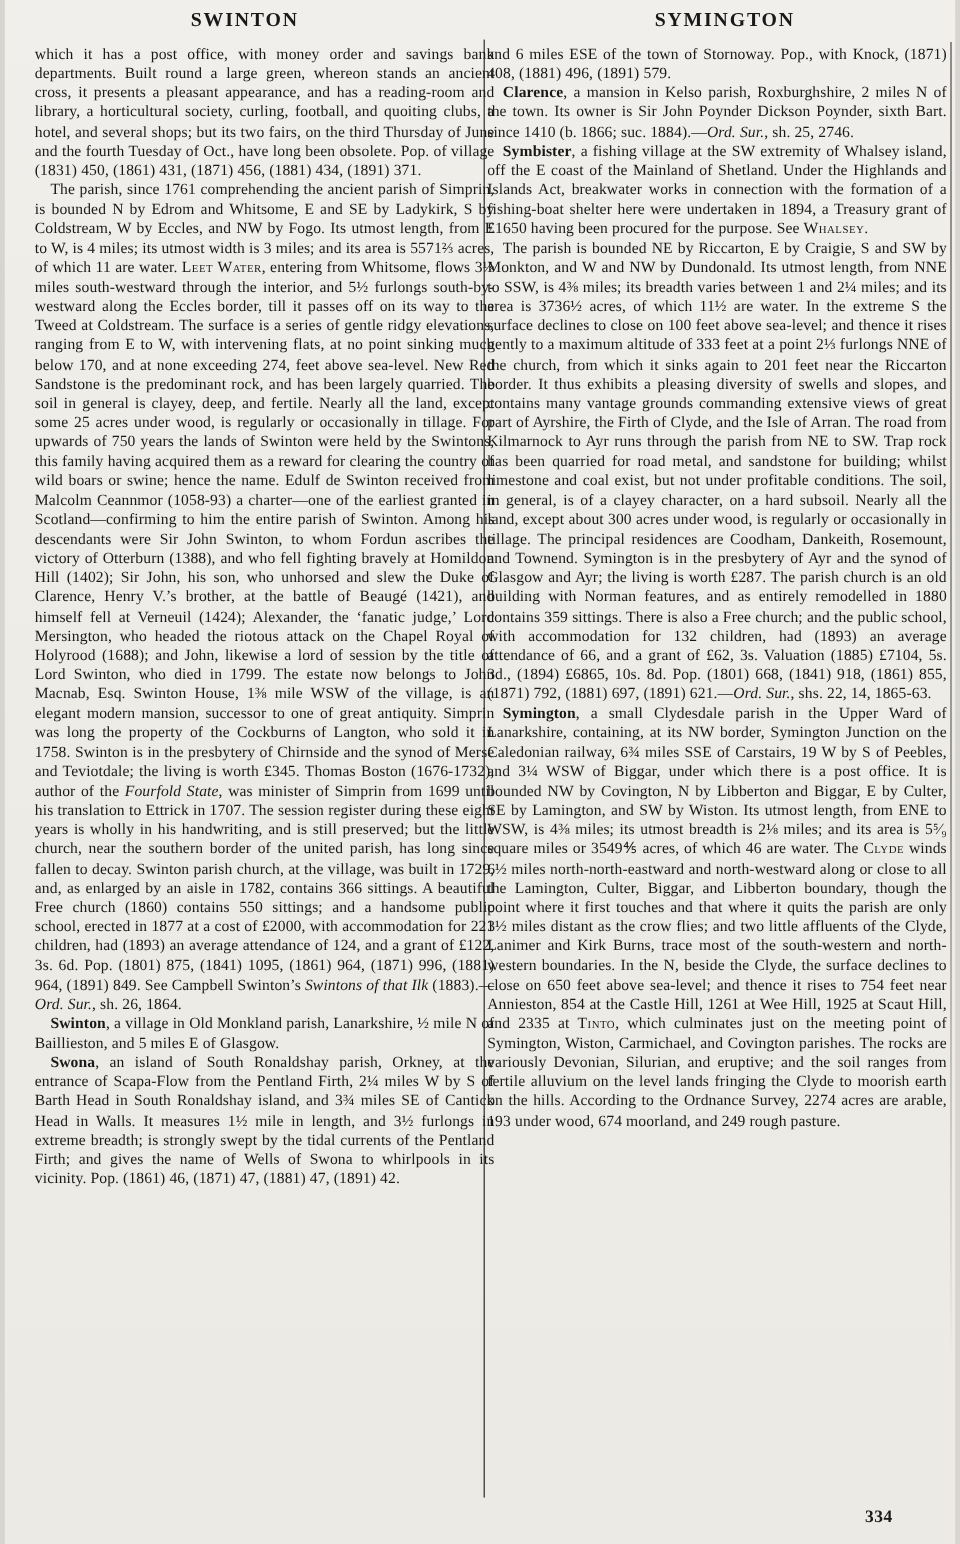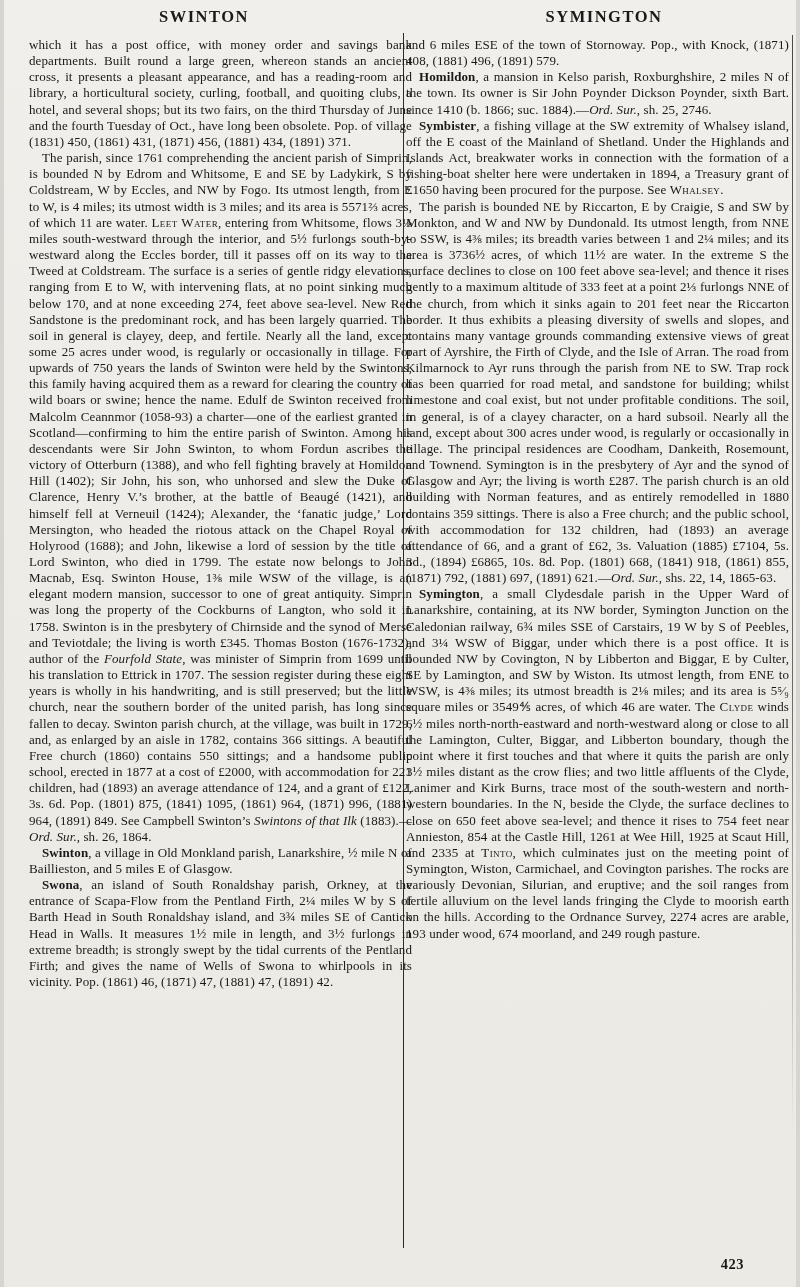--- a/index.html
+++ b/index.html
@@ -97,21 +97,21 @@
 
   <div class="column left">
       <p class="para"><span class="seg-plain">which it has a post office, with money order and savings bank departments.  Built round a large green, whereon stands an ancient cross, it presents a pleasant appearance, and has a reading-room and library, a horticultural society, curling, football, and quoiting clubs, a hotel, and several shops; but its two fairs, on the third Thursday of June and the fourth Tuesday of Oct., have long been obsolete.  Pop. of village (1831) 450, (1861) 431, (1871) 456, (1881) 434, (1891) 371.</span></p>
       <p class="para indent"><span class="seg-plain">The parish, since 1761 comprehending the ancient parish of Simprin, is bounded N by Edrom and Whitsome, E and SE by Ladykirk, S by Coldstream, W by Eccles, and NW by Fogo.  Its utmost length, from E to W, is 4 miles; its utmost width is 3 miles; and its area is 5571⅔ acres, of which 11 are water.  </span><span class="seg-smallcaps">Leet Water</span><span class="seg-plain">, entering from Whitsome, flows 3⅛ miles south-westward through the interior, and 5½ furlongs south-by-westward along the Eccles border, till it passes off on its way to the Tweed at Coldstream.  The surface is a series of gentle ridgy elevations, ranging from E to W, with intervening flats, at no point sinking much below 170, and at none exceeding 274, feet above sea-level.  New Red Sandstone is the predominant rock, and has been largely quarried.  The soil in general is clayey, deep, and fertile.  Nearly all the land, except some 25 acres under wood, is regularly or occasionally in tillage.  For upwards of 750 years the lands of Swinton were held by the Swintons, this family having acquired them as a reward for clearing the country of wild boars or swine; hence the name.  Edulf de Swinton received from Malcolm Ceannmor (1058-93) a charter—one of the earliest granted in Scotland—confirming to him the entire parish of Swinton.  Among his descendants were Sir John Swinton, to whom Fordun ascribes the victory of Otterburn (1388), and who fell fighting bravely at Homildon Hill (1402); Sir John, his son, who unhorsed and slew the Duke of Clarence, Henry V.’s brother, at the battle of Beaugé (1421), and himself fell at Verneuil (1424); Alexander, the ‘fanatic judge,’ Lord Mersington, who headed the riotous attack on the Chapel Royal of Holyrood (1688); and John, likewise a lord of session by the title of Lord Swinton, who died in 1799.  The estate now belongs to John Macnab, Esq.  Swinton House, 1⅜ mile WSW of the village, is an elegant modern mansion, successor to one of great antiquity.  Simprin was long the property of the Cockburns of Langton, who sold it in 1758.  Swinton is in the presbytery of Chirnside and the synod of Merse and Teviotdale; the living is worth £345.  Thomas Boston (1676-1732), author of the </span><span class="seg-italic">Fourfold State</span><span class="seg-plain">, was minister of Simprin from 1699 until his translation to Ettrick in 1707.  The session register during these eight years is wholly in his handwriting, and is still preserved; but the little church, near the southern border of the united parish, has long since fallen to decay.  Swinton parish church, at the village, was built in 1729, and, as enlarged by an aisle in 1782, contains 366 sittings.  A beautiful Free church (1860) contains 550 sittings; and a handsome public school, erected in 1877 at a cost of £2000, with accommodation for 221 children, had (1893) an average attendance of 124, and a grant of £122, 3s. 6d.  Pop. (1801) 875, (1841) 1095, (1861) 964, (1871) 996, (1881) 964, (1891) 849.  See Campbell Swinton’s </span><span class="seg-italic">Swintons of that Ilk</span><span class="seg-plain"> (1883).—</span><span class="seg-italic">Ord. Sur.</span><span class="seg-plain">, sh. 26, 1864.</span></p>
       <p class="para indent"><span class="seg-bold">Swinton</span><span class="seg-plain">, a village in Old Monkland parish, Lanarkshire, ½ mile N of Baillieston, and 5 miles E of Glasgow.</span></p>
       <p class="para indent"><span class="seg-bold">Swona</span><span class="seg-plain">, an island of South Ronaldshay parish, Orkney, at the entrance of Scapa-Flow from the Pentland Firth, 2¼ miles W by S of Barth Head in South Ronaldshay island, and 3¾ miles SE of Cantick Head in Walls.  It measures 1½ mile in length, and 3½ furlongs in extreme breadth; is strongly swept by the tidal currents of the Pentland Firth; and gives the name of Wells of Swona to whirlpools in its vicinity.  Pop. (1861) 46, (1871) 47, (1881) 47, (1891) 42.</span></p>
     </div>
 
   <div class="column right">
       <p class="para"><span class="seg-plain">and 6 miles ESE of the town of Stornoway.  Pop., with Knock, (1871) 408, (1881) 496, (1891) 579.</span></p>
-      <p class="para indent"><span class="seg-bold">Homildon</span><span class="seg-plain">, a mansion in Kelso parish, Roxburghshire, 2 miles N of the town.  Its owner is Sir John Poynder Dickson Poynder, sixth Bart. since 1410 (b. 1866; suc. 1884).—</span><span class="seg-italic">Ord. Sur.</span><span class="seg-plain">, sh. 25, 2746.</span></p>
+      <p class="para indent"><span class="seg-bold">Clarence</span><span class="seg-plain">, a mansion in Kelso parish, Roxburghshire, 2 miles N of the town.  Its owner is Sir John Poynder Dickson Poynder, sixth Bart. since 1410 (b. 1866; suc. 1884).—</span><span class="seg-italic">Ord. Sur.</span><span class="seg-plain">, sh. 25, 2746.</span></p>
       <p class="para indent"><span class="seg-bold">Symbister</span><span class="seg-plain">, a fishing village at the SW extremity of Whalsey island, off the E coast of the Mainland of Shetland.  Under the Highlands and Islands Act, breakwater works in connection with the formation of a fishing-boat shelter here were undertaken in 1894, a Treasury grant of £1650 having been procured for the purpose.  See </span><span class="seg-smallcaps">Whalsey</span><span class="seg-plain">.</span></p>
       <p class="para indent"><span class="seg-plain">The parish is bounded NE by Riccarton, E by Craigie, S and SW by Monkton, and W and NW by Dundonald.  Its utmost length, from NNE to SSW, is 4⅜ miles; its breadth varies between 1 and 2¼ miles; and its area is 3736½ acres, of which 11½ are water.  In the extreme S the surface declines to close on 100 feet above sea-level; and thence it rises gently to a maximum altitude of 333 feet at a point 2⅓ furlongs NNE of the church, from which it sinks again to 201 feet near the Riccarton border.  It thus exhibits a pleasing diversity of swells and slopes, and contains many vantage grounds commanding extensive views of great part of Ayrshire, the Firth of Clyde, and the Isle of Arran.  The road from Kilmarnock to Ayr runs through the parish from NE to SW.  Trap rock has been quarried for road metal, and sandstone for building; whilst limestone and coal exist, but not under profitable conditions.  The soil, in general, is of a clayey character, on a hard subsoil.  Nearly all the land, except about 300 acres under wood, is regularly or occasionally in tillage.  The principal residences are Coodham, Dankeith, Rosemount, and Townend.  Symington is in the presbytery of Ayr and the synod of Glasgow and Ayr; the living is worth £287.  The parish church is an old building with Norman features, and as entirely remodelled in 1880 contains 359 sittings.  There is also a Free church; and the public school, with accommodation for 132 children, had (1893) an average attendance of 66, and a grant of £62, 3s.  Valuation (1885) £7104, 5s. 3d., (1894) £6865, 10s. 8d.  Pop. (1801) 668, (1841) 918, (1861) 855, (1871) 792, (1881) 697, (1891) 621.—</span><span class="seg-italic">Ord. Sur.</span><span class="seg-plain">, shs. 22, 14, 1865-63.</span></p>
       <p class="para indent"><span class="seg-bold">Symington</span><span class="seg-plain">, a small Clydesdale parish in the Upper Ward of Lanarkshire, containing, at its NW border, Symington Junction on the Caledonian railway, 6¾ miles SSE of Carstairs, 19 W by S of Peebles, and 3¼ WSW of Biggar, under which there is a post office.  It is bounded NW by Covington, N by Libberton and Biggar, E by Culter, SE by Lamington, and SW by Wiston.  Its utmost length, from ENE to WSW, is 4⅜ miles; its utmost breadth is 2⅛ miles; and its area is 5⁵⁄₉ square miles or 3549⅘ acres, of which 46 are water.  The </span><span class="seg-smallcaps">Clyde</span><span class="seg-plain"> winds 6½ miles north-north-eastward and north-westward along or close to all the Lamington, Culter, Biggar, and Libberton boundary, though the point where it first touches and that where it quits the parish are only 3½ miles distant as the crow flies; and two little affluents of the Clyde, Lanimer and Kirk Burns, trace most of the south-western and north-western boundaries.  In the N, beside the Clyde, the surface declines to close on 650 feet above sea-level; and thence it rises to 754 feet near Annieston, 854 at the Castle Hill, 1261 at Wee Hill, 1925 at Scaut Hill, and 2335 at </span><span class="seg-smallcaps">Tinto</span><span class="seg-plain">, which culminates just on the meeting point of Symington, Wiston, Carmichael, and Covington parishes.  The rocks are variously Devonian, Silurian, and eruptive; and the soil ranges from fertile alluvium on the level lands fringing the Clyde to moorish earth on the hills.  According to the Ordnance Survey, 2274 acres are arable, 193 under wood, 674 moorland, and 249 rough pasture.  </span></p>
     </div>
 
-  <div class="page-number">423</div>
+  <div class="page-number">334</div>
 
 </div>
 
 </body></html>

